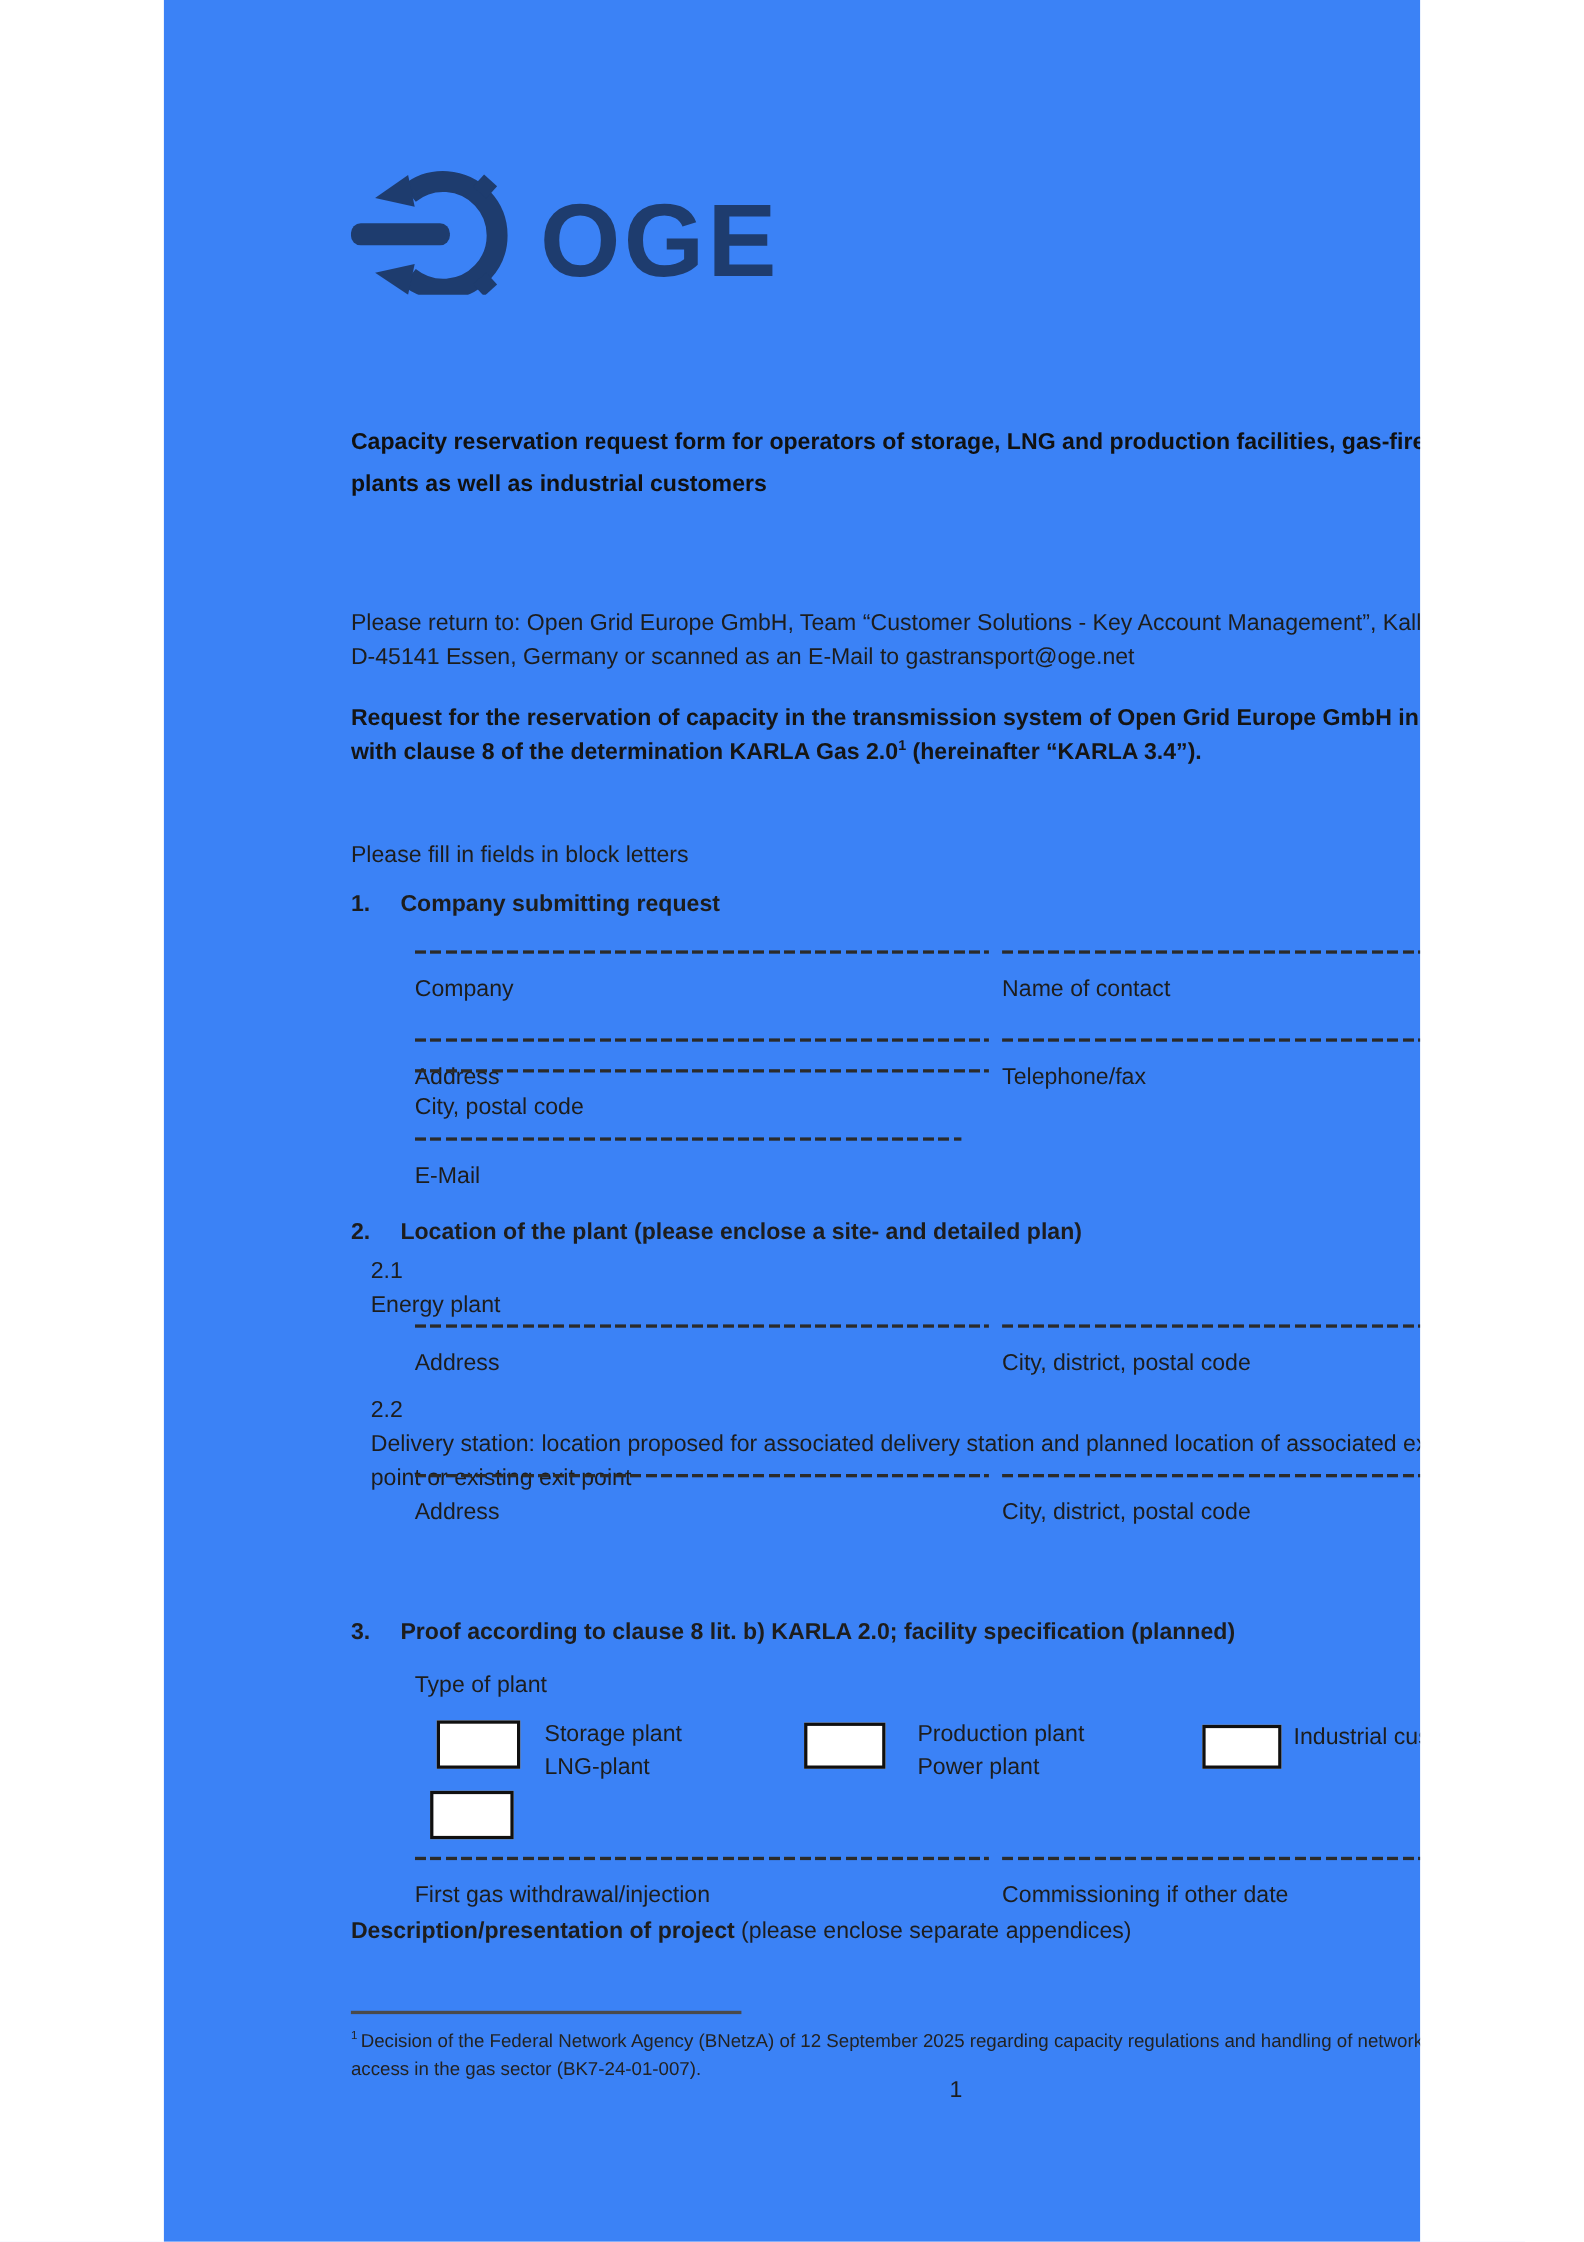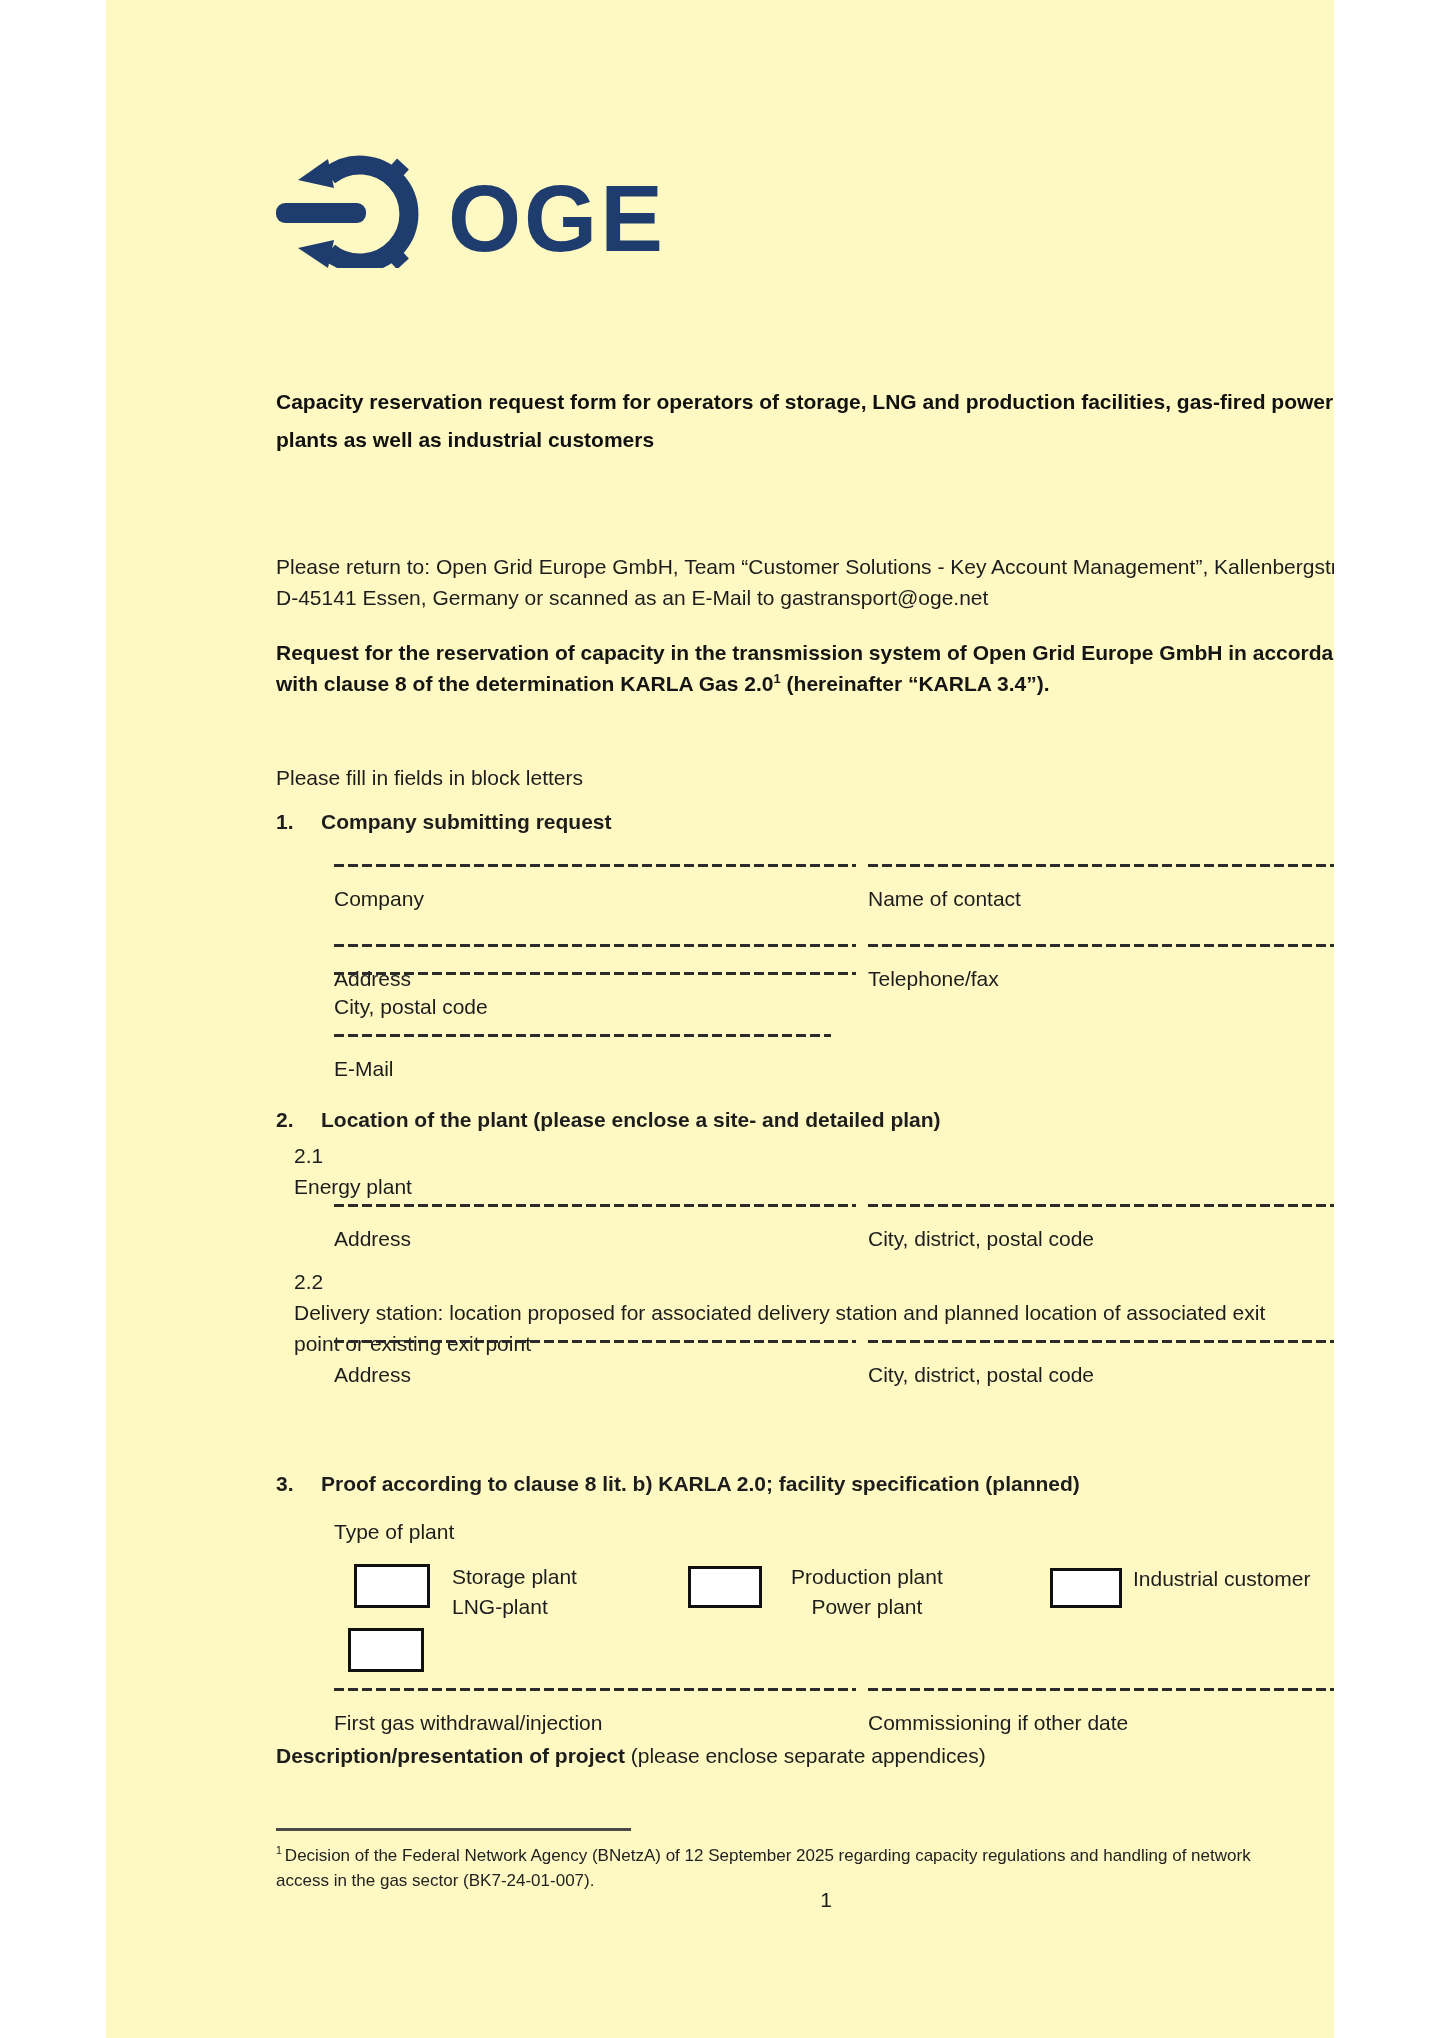--- a/index.html
+++ b/index.html
@@ -1,19 +1,19 @@
 <!DOCTYPE html>
 <html><head>
 <meta charset="utf-8">
 <style>
   * { margin:0; padding:0; box-sizing:border-box; }
   html,body { background:#ffffff; }
   .page {
-    position:relative; width:1228px; height:2038px; margin:0 auto;
-    background:#fef9c3; overflow:hidden;
+    position:relative; width:1142px; height:2038px; margin:0 auto;
+    background:#3b82f6; overflow:hidden;
     font-family:"Liberation Sans", sans-serif; color:#1d1d1d;
     font-size:21px; line-height:31px;
   }
   .abs { position:absolute; }
 
   
   .logo { left:170px; top:150px; }
 
   
   .title { left:170px; top:383px; width:1110px; font-size:21px; line-height:38px; font-weight:bold; color:#111; }
@@ -172,21 +172,21 @@
 
   <div class="abs cbarea">
     <div class="cbox" style="left:0; top:8px; width:76px; height:44px;"></div>
     <div class="cblabels" style="left:98px; top:6px;">
       <div>Storage plant</div>
       <div>LNG-plant</div>
     </div>
     <div class="cbox" style="left:-6px; top:72px; width:76px; height:44px;"></div>
 
     <div class="cbox" style="left:334px; top:10px; width:74px; height:42px;"></div>
-    <div class="cblabels" style="left:437px; top:6px;text-align:center;">
+    <div class="cblabels" style="left:437px; top:6px;">
       <div>Production plant</div>
       <div>Power plant</div>
     </div>
 
     <div class="cbox" style="left:696px; top:12px; width:72px; height:40px;"></div>
     <div class="cblabels" style="left:779px; top:8px;">
       <div>Industrial customer</div>
     </div>
   </div>
 

